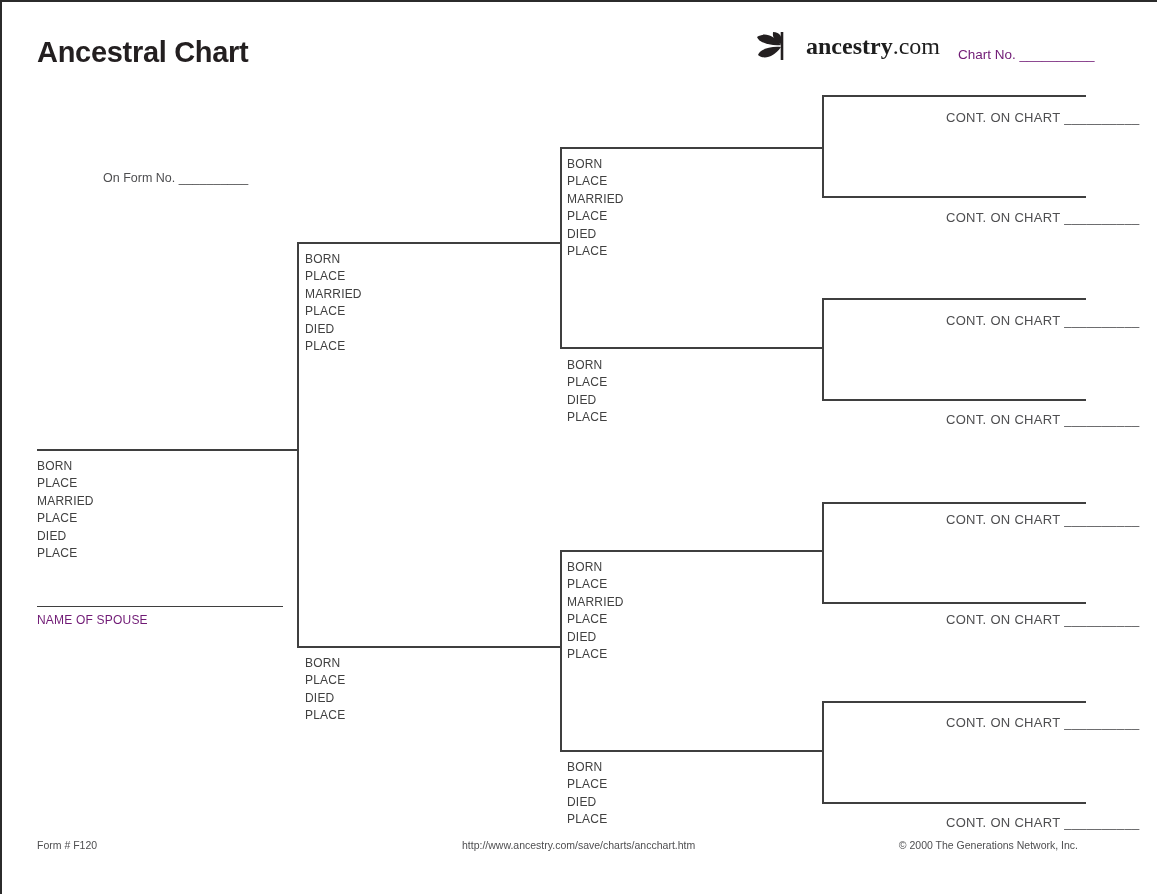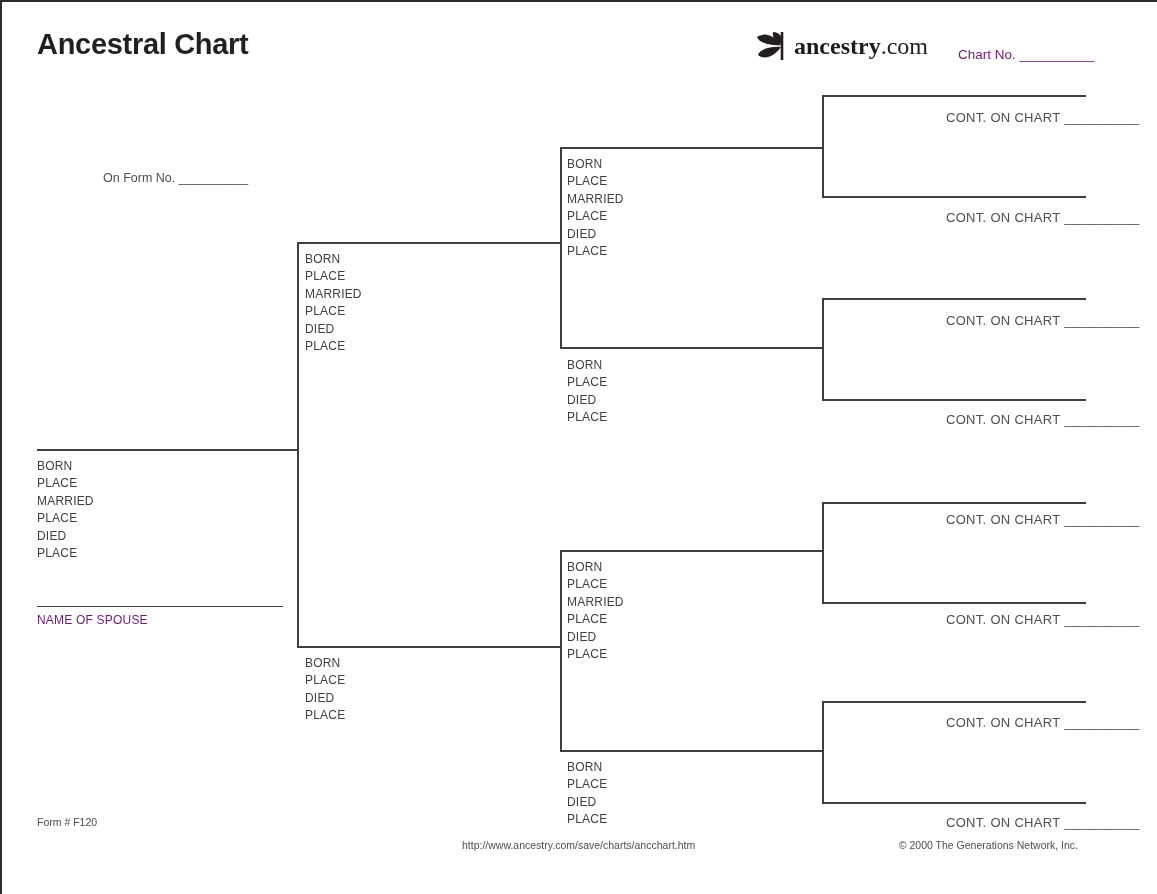--- a/index.html
+++ b/index.html
@@ -4,25 +4,25 @@
 <style>
   html,body{margin:0;padding:0;background:#fff;}
   .page{
     position:relative;width:1157px;height:894px;background:#ffffff;
     font-family:"Liberation Sans",sans-serif;overflow:hidden;
   }
   .edge{position:absolute;background:#2b2b2b;}
   .edge-top{left:0;top:0;width:100%;height:2px;}
   .edge-left{left:0;top:0;width:2px;height:100%;}
   .title{
-    position:absolute;left:37px;top:28px;font-size:29px;font-weight:bold;
+    position:absolute;left:37px;top:36px;font-size:29px;font-weight:bold;
     color:#231f20;letter-spacing:-0.3px;margin:0;
   }
   .logo{position:absolute;left:752px;top:30px;display:flex;align-items:center;}
-  .logo-text{font-family:"Liberation Serif",serif;font-size:24px;color:#1d1d1d;margin-left:6px;}
+  .logo-text{font-family:"Liberation Serif",serif;font-size:24px;color:#1d1d1d;margin-left:18px;}
   .logo-bold{font-weight:bold;}
   .chart-no{position:absolute;left:958px;top:47px;font-size:13.5px;color:#701a75;}
   .note{position:absolute;left:37px;top:121px;font-size:12.5px;line-height:18px;color:#4e4e50;}
   .note-indent{position:absolute;left:103px;top:171px;font-size:12.5px;color:#4e4e50;}
   .hline,.vline{position:absolute;background:#3f3f3f;}
   .hline{height:1.5px;}
   .vline{width:1.5px;}
   .fields{
     position:absolute;font-size:12px;line-height:17.4px;color:#404040;letter-spacing:.2px;
   }
@@ -138,17 +138,17 @@
 
   <div class="cont" style="left:938px;top:110px;">CONT. ON CHART __________</div>
   <div class="cont" style="left:938px;top:210px;">CONT. ON CHART __________</div>
   <div class="cont" style="left:938px;top:313px;">CONT. ON CHART __________</div>
   <div class="cont" style="left:938px;top:412px;">CONT. ON CHART __________</div>
   <div class="cont" style="left:938px;top:512px;">CONT. ON CHART __________</div>
   <div class="cont" style="left:938px;top:612px;">CONT. ON CHART __________</div>
   <div class="cont" style="left:938px;top:715px;">CONT. ON CHART __________</div>
   <div class="cont" style="left:938px;top:815px;">CONT. ON CHART __________</div>
 
-  <div class="footer-item" style="left:37px;top:816px;">Form # F120</div>
+  <div class="footer-item" style="left:37px;top:839px;">Form # F120</div>
   <div class="footer-item" style="left:462px;top:839px;">http://www.ancestry.com/save/charts/ancchart.htm</div>
   <div class="footer-item" style="right:79px;top:839px;">© 2000 The Generations Network, Inc.</div>
 
 </div>
 
 </body></html>

